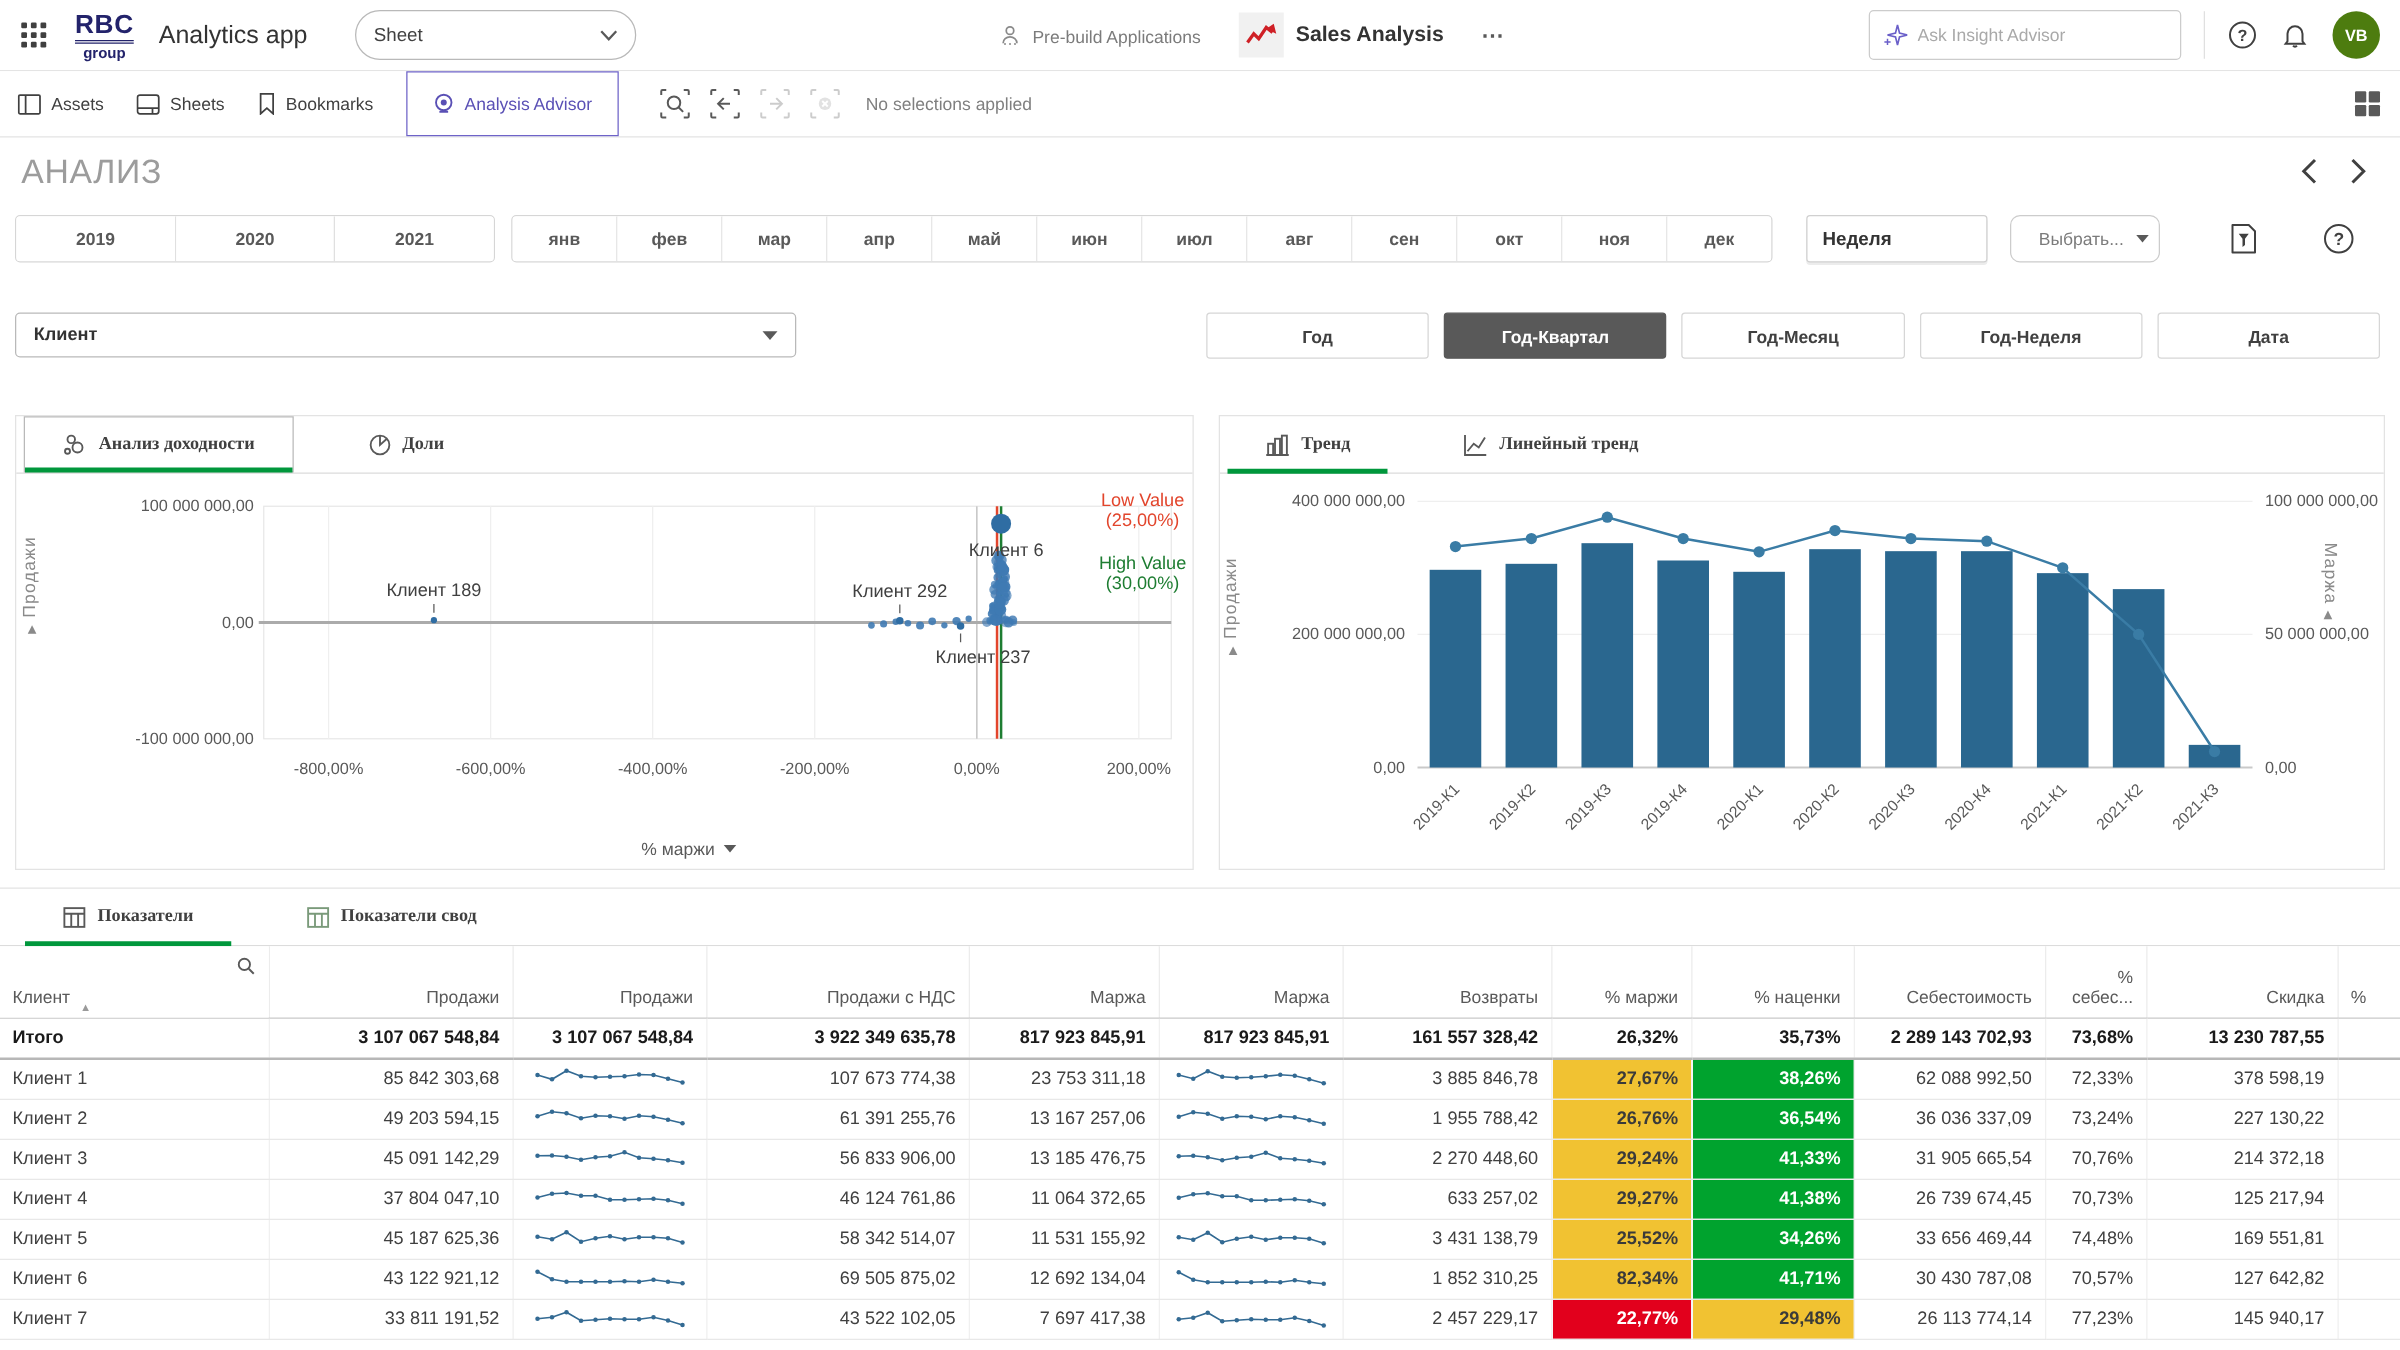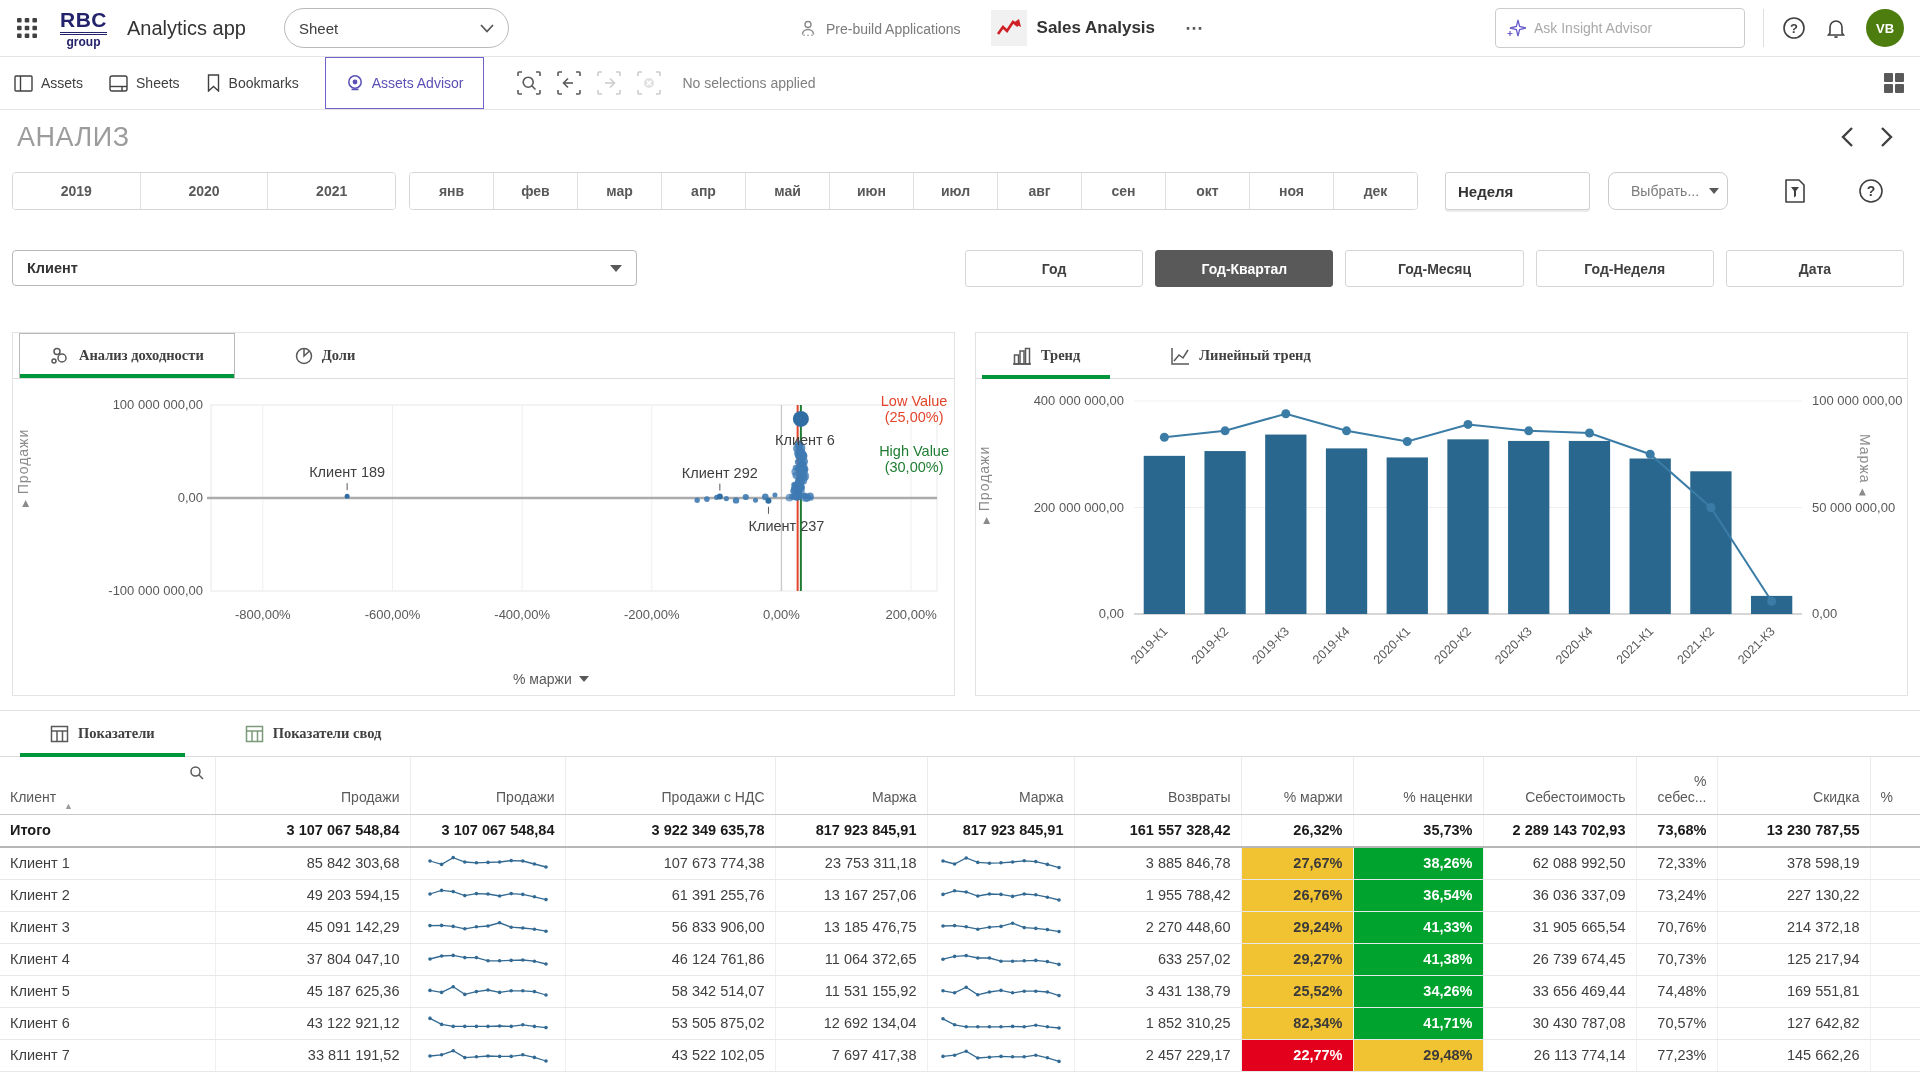--- a/index.html
+++ b/index.html
@@ -175,21 +175,21 @@
         <path d="M2.5 1 h10 v16 l-5-4.5 -5 4.5 Z"></path>
       </svg>
     <span>Bookmarks</span>
   </div>
   <div class="ia-tab">
     <svg width="18" height="18" viewBox="0 0 18 18">
         <circle cx="9" cy="8" r="6.2" fill="none" stroke="#5a50b5" stroke-width="1.5"></circle>
         <circle cx="9" cy="8" r="2.4" fill="#5a50b5"></circle>
         <path d="M5.5 15.5 h7" stroke="#5a50b5" stroke-width="1.5"></path>
       </svg>
-    <span>Assets Advisor</span>
+    <span>Analysis Advisor</span>
   </div>
   <div class="sel-icons">
     <svg style="cursor:pointer" width="26" height="26" viewBox="0 0 26 26" fill="none" stroke="#595959" stroke-width="1.6">
         <path d="M2 6 V3 a1 1 0 0 1 1-1 h3 M20 2 h3 a1 1 0 0 1 1 1 v3 M24 20 v3 a1 1 0 0 1-1 1 h-3 M6 24 H3 a1 1 0 0 1-1-1 v-3"></path>
         <circle cx="12.2" cy="12.2" r="5"></circle>
         <line x1="15.8" y1="15.8" x2="19.5" y2="19.5"></line>
       </svg>
     <svg style="cursor:pointer" width="26" height="26" viewBox="0 0 26 26" fill="none" stroke="#595959" stroke-width="1.6">
         <path d="M2 6 V3 a1 1 0 0 1 1-1 h3 M20 2 h3 a1 1 0 0 1 1 1 v3 M24 20 v3 a1 1 0 0 1-1 1 h-3 M6 24 H3 a1 1 0 0 1-1-1 v-3"></path>
         <path d="M8 13 h9 a0 0 0 0 1 0 0"></path>
@@ -792,21 +792,21 @@
               <circle cx="26.2" cy="17.4" r="1.8" fill="#336A93"></circle>
               <circle cx="37.8" cy="17.4" r="1.8" fill="#336A93"></circle>
               <circle cx="49.4" cy="17.4" r="1.8" fill="#336A93"></circle>
               <circle cx="61" cy="17.4" r="1.8" fill="#336A93"></circle>
               <circle cx="72.6" cy="17" r="1.8" fill="#336A93"></circle>
               <circle cx="84.2" cy="17.4" r="1.8" fill="#336A93"></circle>
               <circle cx="95.8" cy="15.8" r="1.8" fill="#336A93"></circle>
               <circle cx="107.4" cy="17.4" r="1.8" fill="#336A93"></circle>
               <circle cx="119" cy="18.6" r="1.8" fill="#336A93"></circle>
             </svg></td>
-          <td class="num">53 505 875,02</td>
+          <td class="num">69 505 875,02</td>
           <td class="num">12 692 134,04</td>
           <td class="spark-cell"><svg width="122" height="26" viewBox="0 0 122 26">
               <polyline points="3,9.799999999999999 14.6,15.8 26.2,17.8 37.8,17.8 49.4,17.8 61,17.8 72.6,17.4 84.2,17.8 95.8,16.2 107.4,17.8 119,19" fill="none" stroke="#336A93" stroke-width="1.3"></polyline>
               <circle cx="3" cy="9.799999999999999" r="1.8" fill="#336A93"></circle>
               <circle cx="14.6" cy="15.8" r="1.8" fill="#336A93"></circle>
               <circle cx="26.2" cy="17.8" r="1.8" fill="#336A93"></circle>
               <circle cx="37.8" cy="17.8" r="1.8" fill="#336A93"></circle>
               <circle cx="49.4" cy="17.8" r="1.8" fill="#336A93"></circle>
               <circle cx="61" cy="17.8" r="1.8" fill="#336A93"></circle>
               <circle cx="72.6" cy="17.4" r="1.8" fill="#336A93"></circle>
@@ -854,18 +854,18 @@
               <circle cx="84.2" cy="15.8" r="1.8" fill="#336A93"></circle>
               <circle cx="95.8" cy="14.200000000000001" r="1.8" fill="#336A93"></circle>
               <circle cx="107.4" cy="16.799999999999997" r="1.8" fill="#336A93"></circle>
               <circle cx="119" cy="20.4" r="1.8" fill="#336A93"></circle>
             </svg></td>
           <td class="num">2 457 229,17</td>
           <td class="num" style="background: rgb(226, 0, 28); color: rgb(255, 255, 255); font-weight: 700;">22,77%</td>
           <td class="num" style="background: rgb(241, 194, 50); color: rgb(58, 58, 58); font-weight: 700;">29,48%</td>
           <td class="num">26 113 774,14</td>
           <td class="num">77,23%</td>
-          <td class="num">145 662,26</td>
+          <td class="num">145 940,17</td>
           <td class="num"></td>
         </tr>
       </tbody>
     </table>
 </div>
 
 </body></html>

